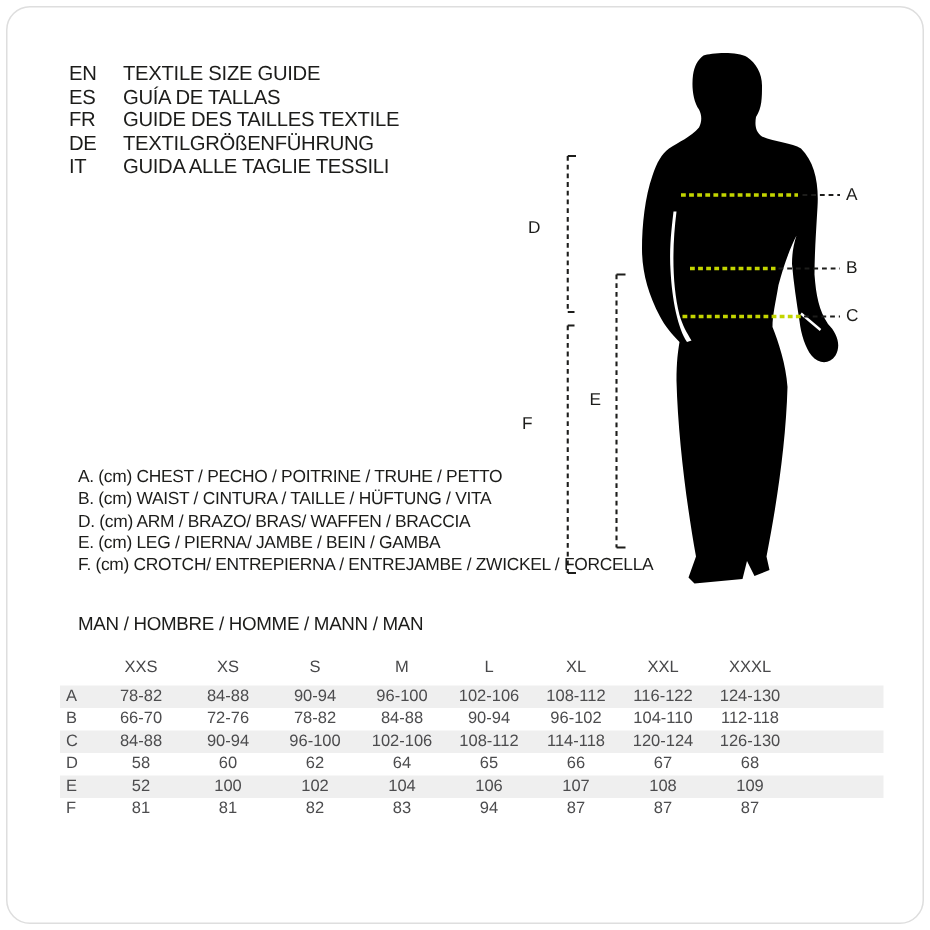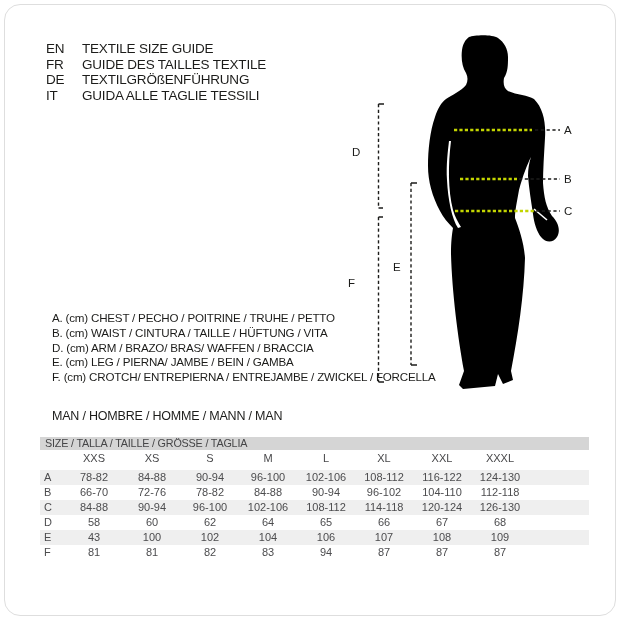--- a/index.html
+++ b/index.html
@@ -44,20 +44,24 @@
 </head>
 <body>
 
 <div class="canvas">
   <div class="frame"></div>
 
   <div class="langs">
     <div class="lrow">
       <span class="lcode">EN</span>
       <span>TEXTILE SIZE GUIDE</span>
+    </div>
+    <div class="lrow">
+      <span class="lcode">ES</span>
+      <span>GUÍA DE TALLAS</span>
     </div>
     <div class="lrow">
       <span class="lcode">FR</span>
       <span>GUIDE DES TAILLES TEXTILE</span>
     </div>
     <div class="lrow">
       <span class="lcode">DE</span>
       <span>TEXTILGRÖßENFÜHRUNG</span>
     </div>
     <div class="lrow">
@@ -131,21 +135,20 @@
     <div>A. (cm) CHEST / PECHO / POITRINE / TRUHE / PETTO</div>
     <div>B. (cm) WAIST / CINTURA / TAILLE / HÜFTUNG / VITA</div>
     <div>D. (cm) ARM / BRAZO/ BRAS/ WAFFEN / BRACCIA</div>
     <div>E. (cm) LEG / PIERNA/ JAMBE / BEIN / GAMBA</div>
     <div>F. (cm) CROTCH/ ENTREPIERNA / ENTREJAMBE / ZWICKEL / FORCELLA</div>
   </div>
 
   <div class="gender">MAN / HOMBRE / HOMME / MANN / MAN</div>
 
   <div class="size-table">
-    <div class="tbar">SIZE / TALLA / TAILLE / GRÖSSE / TAGLIA</div>
     <div class="trow head">
       <div class="tlabel"></div>
       <div class="tcell">XXS</div>
       <div class="tcell">XS</div>
       <div class="tcell">S</div>
       <div class="tcell">M</div>
       <div class="tcell">L</div>
       <div class="tcell">XL</div>
       <div class="tcell">XXL</div>
       <div class="tcell">XXXL</div>
@@ -195,21 +198,21 @@
       <div class="tcell">62</div>
       <div class="tcell">64</div>
       <div class="tcell">65</div>
       <div class="tcell">66</div>
       <div class="tcell">67</div>
       <div class="tcell">68</div>
       <div class="tfill"></div>
     </div>
     <div class="trow stripe">
       <div class="tlabel">E</div>
-      <div class="tcell">43</div>
+      <div class="tcell">52</div>
       <div class="tcell">100</div>
       <div class="tcell">102</div>
       <div class="tcell">104</div>
       <div class="tcell">106</div>
       <div class="tcell">107</div>
       <div class="tcell">108</div>
       <div class="tcell">109</div>
       <div class="tfill"></div>
     </div>
     <div class="trow">

